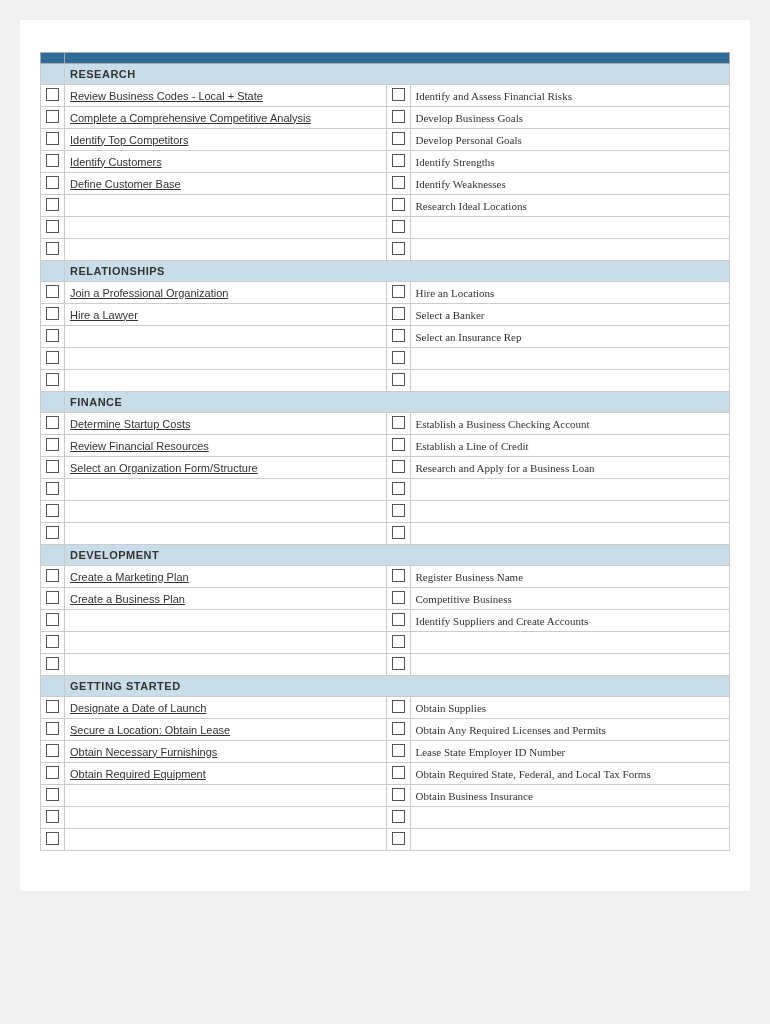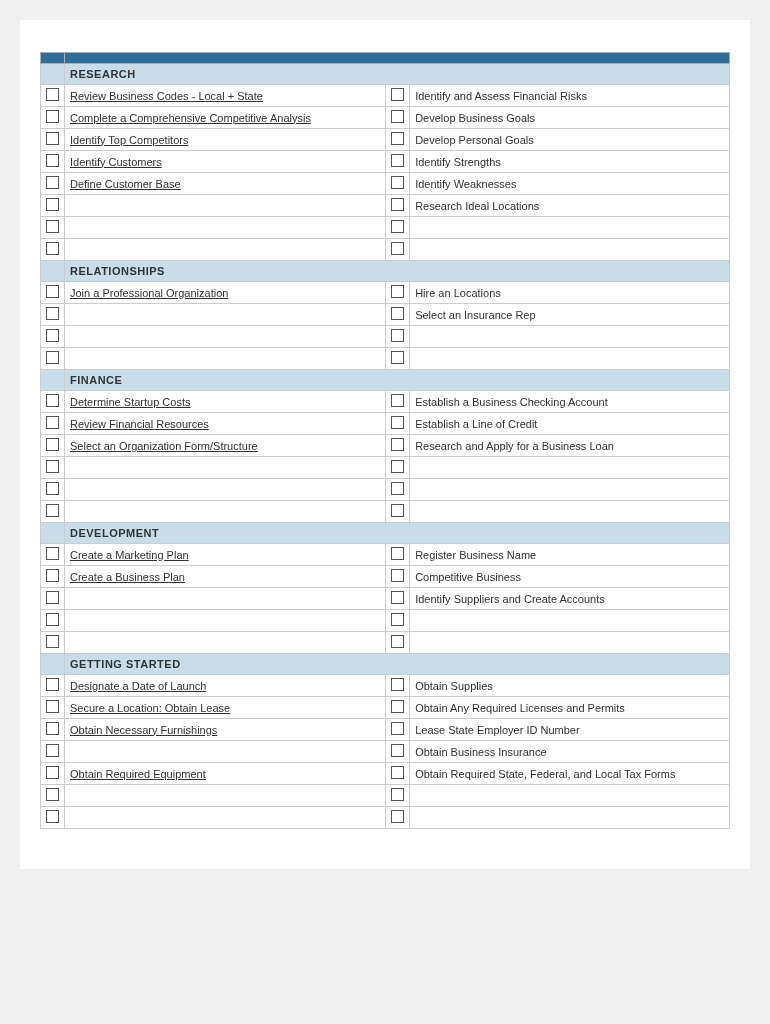--- a/index.html
+++ b/index.html
@@ -91,21 +91,21 @@
       font-size: 11px;
       color: #333;
       padding: 4px 5px;
       letter-spacing: 0.5px;
       text-transform: uppercase;
     }
     .empty-row td {
       height: 16px;
     }
     .col-left { width: 50%; text-decoration: underline; }
-    .col-right { width: 50%; }
+    .col-right { width: 50%; font-family: Liberation Serif, serif; }
   </style>
 </head>
 <body>
 
 <div class="page">
   <div class="header">
     <div class="page-title"></div>
     <div class="logo">
       <span class="logo-check"></span>
       <span>
@@ -221,20 +221,30 @@
         <td class="col-left">Join a Professional Organization</td>
         <td class="td-check">
           <span class="checkbox"></span>
         </td>
         <td class="col-right">Hire an Locations</td>
       </tr>
         <tr>
         <td class="td-check">
           <span class="checkbox"></span>
         </td>
+        <td class="col-left">Hire a Lawyer</td>
+        <td class="td-check">
+          <span class="checkbox"></span>
+        </td>
+        <td class="col-right">Select a Banker</td>
+      </tr>
+        <tr>
+        <td class="td-check">
+          <span class="checkbox"></span>
+        </td>
         <td class="col-left"></td>
         <td class="td-check">
           <span class="checkbox"></span>
         </td>
         <td class="col-right">Select an Insurance Rep</td>
       </tr>
         <tr class="empty-row">
         <td class="td-check">
           <span class="checkbox"></span>
         </td>
@@ -403,35 +413,35 @@
         <td class="col-left">Obtain Necessary Furnishings</td>
         <td class="td-check">
           <span class="checkbox"></span>
         </td>
         <td class="col-right">Lease State Employer ID Number</td>
       </tr>
         <tr>
         <td class="td-check">
           <span class="checkbox"></span>
         </td>
+        <td class="col-left">Obtain Required Equipment</td>
+        <td class="td-check">
+          <span class="checkbox"></span>
+        </td>
+        <td class="col-right">Obtain Required State, Federal, and Local Tax Forms</td>
+      </tr>
+        <tr>
+        <td class="td-check">
+          <span class="checkbox"></span>
+        </td>
         <td class="col-left"></td>
         <td class="td-check">
           <span class="checkbox"></span>
         </td>
         <td class="col-right">Obtain Business Insurance</td>
-      </tr>
-        <tr>
-        <td class="td-check">
-          <span class="checkbox"></span>
-        </td>
-        <td class="col-left">Obtain Required Equipment</td>
-        <td class="td-check">
-          <span class="checkbox"></span>
-        </td>
-        <td class="col-right">Obtain Required State, Federal, and Local Tax Forms</td>
       </tr>
         <tr class="empty-row">
         <td class="td-check">
           <span class="checkbox"></span>
         </td>
         <td class="col-left"></td>
         <td class="td-check">
           <span class="checkbox"></span>
         </td>
         <td class="col-right"></td>

